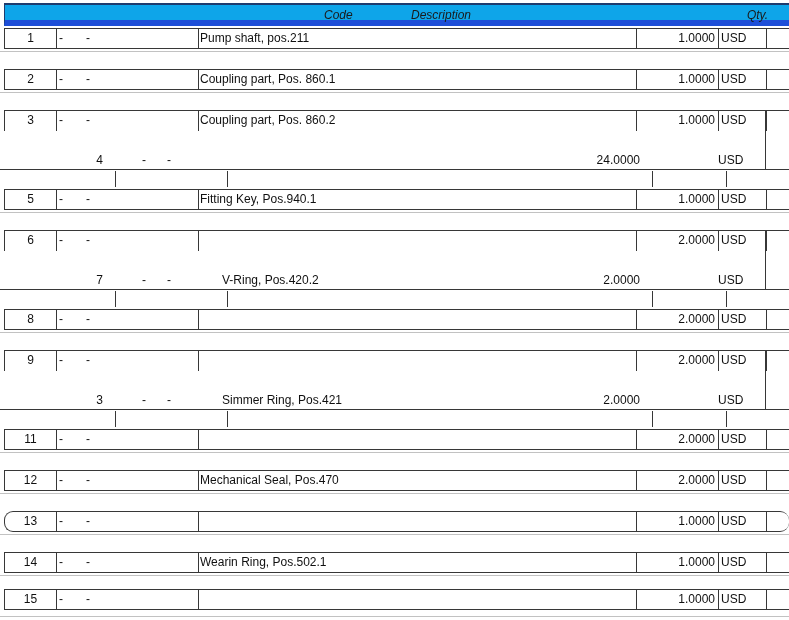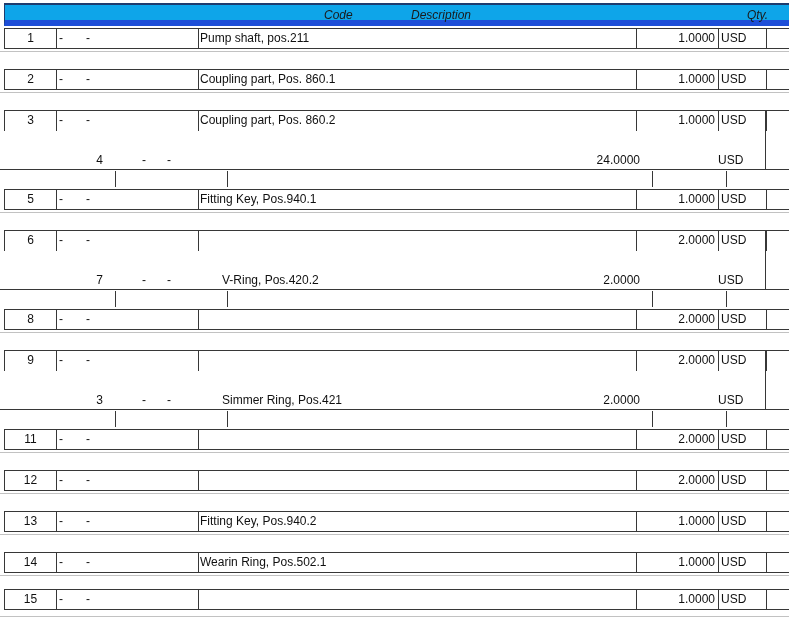--- a/index.html
+++ b/index.html
@@ -201,34 +201,34 @@
       <span class="vdiv vd-2"></span>
       <span class="vdiv vd-3"></span>
       <span class="vdiv vd-4"></span>
       <span class="vdiv vd-5"></span>
     </div>
       <div class="row-sep" style="top: 452px;"></div>
       <div class="row-box" style="top: 470px;">
       <span class="cell c-num">12</span>
       <span class="cell c-dash1">-</span>
       <span class="cell c-dash2">-</span>
+      <span class="cell c-desc">Mechanical Seal, Pos.470</span>
       <span class="cell c-qty">2.0000</span>
       <span class="cell c-cur">USD</span>
       <span class="vdiv vd-1"></span>
       <span class="vdiv vd-2"></span>
       <span class="vdiv vd-3"></span>
       <span class="vdiv vd-4"></span>
       <span class="vdiv vd-5"></span>
     </div>
       <div class="row-sep" style="top: 493px;"></div>
-      <div class="row-box" style="top: 511px;">
+      <div class="row-box" style="top: 511px; border-radius: 9px;">
       <span class="cell c-num">13</span>
       <span class="cell c-dash1">-</span>
       <span class="cell c-dash2">-</span>
-      <span class="cell c-desc">Fitting Key, Pos.940.2</span>
       <span class="cell c-qty">1.0000</span>
       <span class="cell c-cur">USD</span>
       <span class="vdiv vd-1"></span>
       <span class="vdiv vd-2"></span>
       <span class="vdiv vd-3"></span>
       <span class="vdiv vd-4"></span>
       <span class="vdiv vd-5"></span>
     </div>
       <div class="row-sep" style="top: 534px;"></div>
       <div class="row-box" style="top: 552px;">

